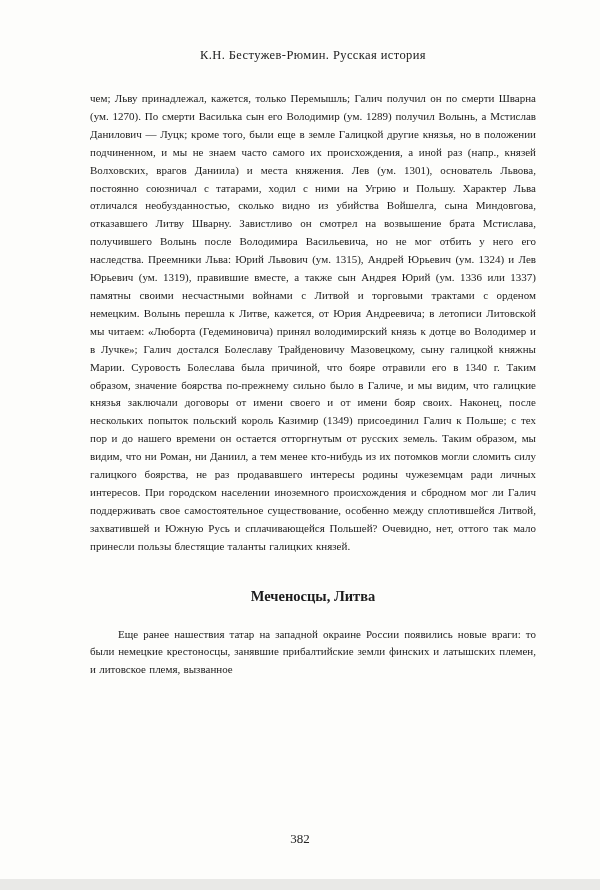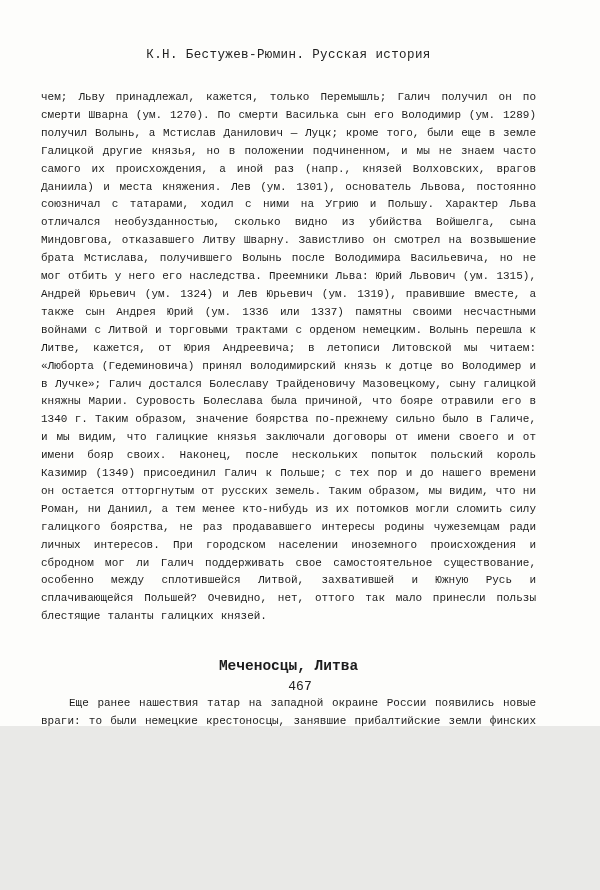--- a/index.html
+++ b/index.html
@@ -3,26 +3,26 @@
 <meta charset="utf-8">
 <style>
   html, body {
     margin: 0;
     padding: 0;
     background: #e9e9e7;
   }
   .sheet {
     position: relative;
     width: 600px;
-    height: 726px;
+    height: 879px;
     margin: 0 auto;
     background: #fdfdfb;
     box-sizing: border-box;
-    padding: 48px 64px 0 41px;
-    font-family: Liberation Mono, monospace;
+    padding: 48px 64px 0 90px;
+    font-family: Liberation Serif, serif;
     color: #1c1c1c;
     overflow: hidden;
   }
   .running-header {
     text-align: center;
     font-size: 12.5px;
     letter-spacing: 0.4px;
     color: #222;
     margin: 0 0 27px 0;
   }
@@ -61,14 +61,14 @@
 
 <div class="sheet">
   <div class="running-header">К.Н. Бестужев-Рюмин. Русская история</div>
 
   <p class="body-text first-par">чем; Льву принадлежал, кажется, только Перемышль; Галич получил он по смерти Шварна (ум. 1270). По смерти Василька сын его Володимир (ум. 1289) получил Волынь, а Мстислав Данилович — Луцк; кроме того, были еще в земле Галицкой другие князья, но в положении подчиненном, и мы не знаем часто самого их происхождения, а иной раз (напр., князей Волховских, врагов Даниила) и места княжения. Лев (ум. 1301), основатель Львова, постоянно союзничал с татарами, ходил с ними на Угрию и Польшу. Характер Льва отличался необузданностью, сколько видно из убийства Войшелга, сына Миндовгова, отказавшего Литву Шварну. Завистливо он смотрел на возвышение брата Мстислава, получившего Волынь после Володимира Васильевича, но не мог отбить у него его наследства. Преемники Льва: Юрий Львович (ум. 1315), Андрей Юрьевич (ум. 1324) и Лев Юрьевич (ум. 1319), правившие вместе, а также сын Андрея Юрий (ум. 1336 или 1337) памятны своими несчастными войнами с Литвой и торговыми трактами с орденом немецким. Волынь перешла к Литве, кажется, от Юрия Андреевича; в летописи Литовской мы читаем: «Люборта (Гедеминовича) принял володимирский князь к дотце во Володимер и в Лучке»; Галич достался Болеславу Трайденовичу Мазовецкому, сыну галицкой княжны Марии. Суровость Болеслава была причиной, что бояре отравили его в 1340 г. Таким образом, значение боярства по-прежнему сильно было в Галиче, и мы видим, что галицкие князья заключали договоры от имени своего и от имени бояр своих. Наконец, после нескольких попыток польский король Казимир (1349) присоединил Галич к Польше; с тех пор и до нашего времени он остается отторгнутым от русских земель. Таким образом, мы видим, что ни Роман, ни Даниил, а тем менее кто-нибудь из их потомков могли сломить силу галицкого боярства, не раз продававшего интересы родины чужеземцам ради личных интересов. При городском населении иноземного происхождения и сбродном мог ли Галич поддерживать свое самостоятельное существование, особенно между сплотившейся Литвой, захватившей и Южную Русь и сплачивающейся Польшей? Очевидно, нет, оттого так мало принесли пользы блестящие таланты галицких князей.</p>
 
   <h2 class="section-heading">Меченосцы, Литва</h2>
 
   <p class="body-text indented">Еще ранее нашествия татар на западной окраине России появились новые враги: то были немецкие крестоносцы, занявшие прибалтийские земли финских и латышских племен, и литовское племя, вызванное</p>
 
-  <div class="page-number">467</div>
+  <div class="page-number">382</div>
 </div>
 
 </body></html>

